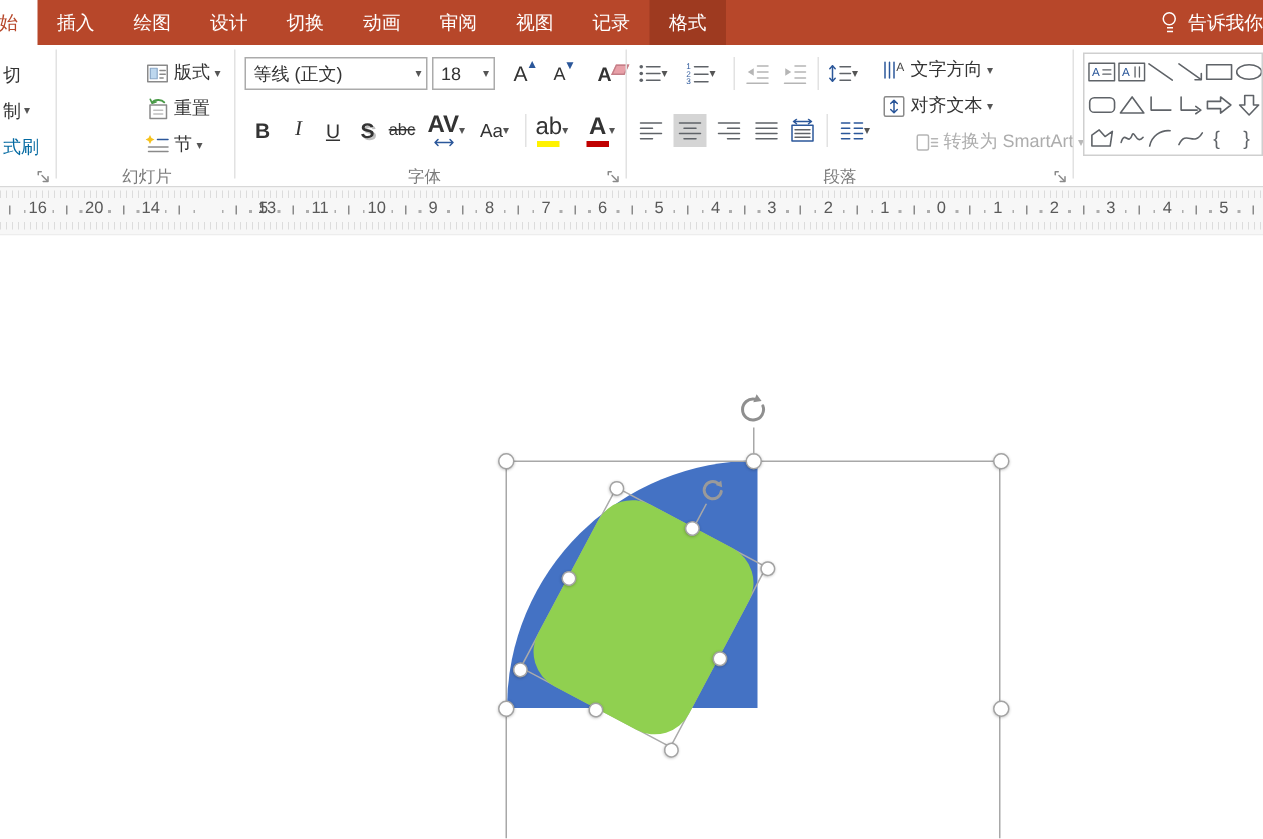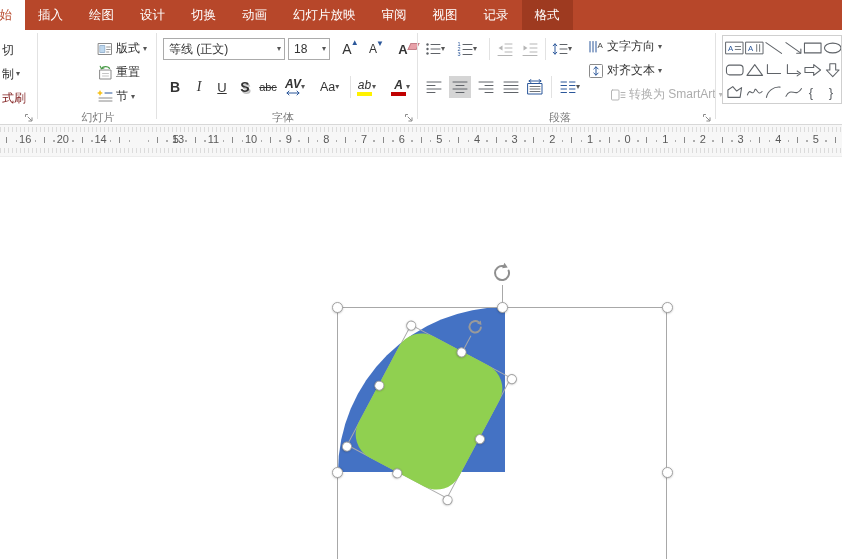--- a/index.html
+++ b/index.html
@@ -17,40 +17,40 @@
   .bulb { width:11px; height:15px; position:relative; flex:0 0 auto; }
   .bulb i { position:absolute; left:0; top:0; width:9px; height:9px; border:1.2px solid #fff; border-radius:50%; }
   .bulb b { position:absolute; left:2.5px; top:10px; width:4px; height:1.5px; background:#fff; box-shadow:0 2.5px 0 #fff; }
 
   
   #ribbon { position:relative; height:95px; background:#fff; border-bottom:1px solid #D8D8D8; font-size:12px; color:#333; }
   .rsep { position:absolute; top:3px; width:1px; height:86px; background:#E2E2E2; }
   .grouplabel { position:absolute; top:80px; font-size:11px; color:#7A7A7A; transform:translateX(-50%); white-space:nowrap; }
   .launcher { position:absolute; width:11px; height:11px; cursor:pointer; }
   .txtbtn { position:absolute; display:flex; align-items:center; gap:2px; height:20px; white-space:nowrap; cursor:pointer; }
-  .txtbtn.disabled { color:#7f1d1d; }
+  .txtbtn.disabled { color:#0369a1; }
   .smallbtn { position:absolute; display:flex; align-items:center; gap:3px; height:21px; white-space:nowrap; cursor:pointer; }
   .smallbtn.disabled { color:#ADADAD; }
   .dd { font-size:8px; color:#555; line-height:1; }
   .disabled .dd { color:#B9B9B9; }
   .bigbtn { position:absolute; left:42px; top:4px; width:52px; height:86px; text-align:center; cursor:pointer; }
   .bigbtn .cap { font-size:12px; line-height:15px; margin-top:4px; }
   .combo { position:absolute; height:22px; background:#fff; border:1px solid #ABABAB; display:flex; align-items:center; padding:0 3px 0 5px; cursor:pointer; }
   .combo .val { flex:1; font-size:12px; white-space:nowrap; overflow:hidden; }
   .iconbtn { position:absolute; width:22px; height:22px; display:flex; align-items:center; justify-content:center; cursor:pointer; }
   .iconbtn.wide { width:auto; padding:0 2px; }
   .iconbtn.selected { background:#D5D5D5; }
   .glyph-b { font-weight:bold; font-size:14px; }
   .glyph-i { font-style:italic; font-family:"Liberation Serif","DejaVu Serif",serif; font-size:14px; }
   .glyph-u { text-decoration:underline; font-size:13px; }
   .glyph-s { font-weight:bold; font-size:14px; text-shadow:1.5px 1.5px 0 #BFBFBF; }
   .glyph-abc { font-size:11px; text-decoration:line-through; }
   .glyph-aa { font-size:12.5px; }
   .stack { display:flex; flex-direction:column; align-items:center; line-height:1; }
-  .stack .t { font-size:12px; font-weight:bold;font-style:italic; }
+  .stack .t { font-size:16px; font-weight:bold; }
   .bar { width:15px; height:4px; margin-top:1px; }
   .growfont { position:relative; font-size:14px; }
   .growfont .arr { position:absolute; top:-3px; right:-7px; font-size:8px; color:#2B579A; }
   .eraser { position:relative; font-size:13px; font-weight:bold; }
   .eraser i { position:absolute; right:-10px; top:1px; width:9px; height:7px; background:#E8A0A8; border:1px solid #C47F88; transform:skewX(-25deg); }
 
   
   #shape-gallery { position:absolute; left:722px; top:5px; width:120px; height:69px; border:1px solid #CFCFCF; background:#fff; display:grid; grid-template-columns:repeat(6,19.5px); grid-auto-rows:22px; padding:1px 0 0 2px; overflow:hidden; }
   .shapecell { display:flex; align-items:center; justify-content:center; cursor:pointer; }
 
@@ -79,25 +79,31 @@
 <body>
 <div id="app">
 
   <div id="tabbar">
       <div class="tab selected first">开始</div>
       <div class="tab">插入</div>
       <div class="tab">绘图</div>
       <div class="tab">设计</div>
       <div class="tab">切换</div>
       <div class="tab">动画</div>
-      <div class="tab">幻灯片放映</div>
       <div class="tab">审阅</div>
       <div class="tab">视图</div>
       <div class="tab">记录</div>
       <div class="tab contextual">格式</div>
+      <div class="tellme">
+        <span class="bulb">
+          <i></i>
+          <b></b>
+        </span>
+        <span>告诉我你</span>
+      </div>
     </div>
 
   <div id="ribbon">
 
     <div class="txtbtn" style="left:2px; top:10px;">
         <span>切</span>
       </div>
     <div class="txtbtn" style="left:2px; top:34px;">
         <span>制</span>
         <span class="dd">▾</span>

